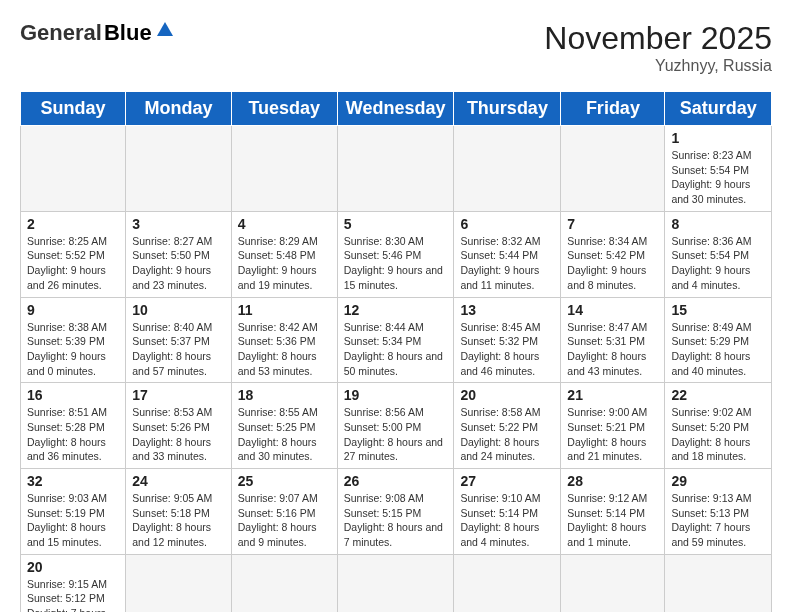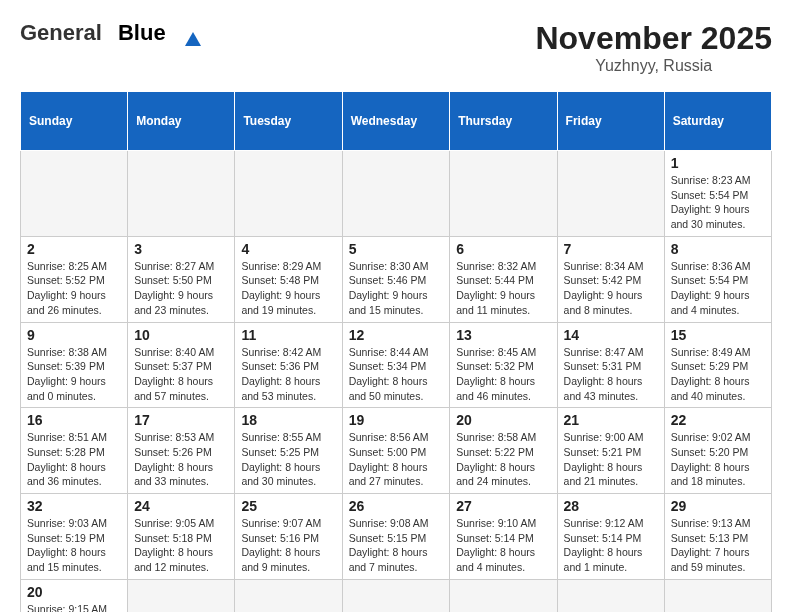--- a/index.html
+++ b/index.html
@@ -16,57 +16,56 @@
       align-items: flex-start;
       margin-bottom: 16px;
     }
     .logo {
       display: flex;
       flex-direction: column;
       align-items: flex-start;
     }
     .logo-text {
       display: flex;
-      align-items: flex-end;
-      gap: 16px;
+      align-items: flex-start;
+      gap: 2px;
     }
     .logo-general {
       font-size: 22px;
       font-weight: bold;
       color: #333;
     }
     .logo-blue {
       font-size: 22px;
       font-weight: bold;
       color: #000000;
     }
     .title-area {
       text-align: right;
     }
     .month-title {
       font-size: 32px;
-      font-weight: bold;
+      font-weight: normal;
       color: #222;
     }
     .location-title {
       font-size: 16px;
       color: #555;
-      text-align: center;
     }
     .calendar {
       width: 100%;
       border-collapse: collapse;
       font-size: 11px;
     }
     .calendar th {
       background-color: #1565c0;
       color: #fff;
-      text-align: left;
-      padding: 22px 8px;
-      font-size: 12px;
+      text-align: center;
+      padding: 6px 8px;
+      font-size: 18px;
       font-weight: bold;
       border: 1px solid #fff;
     }
     .calendar td {
       border: 1px solid #ccc;
       vertical-align: top;
       padding: 4px 6px;
       width: 108px;
       min-height: 80px;
       background: #fff;

